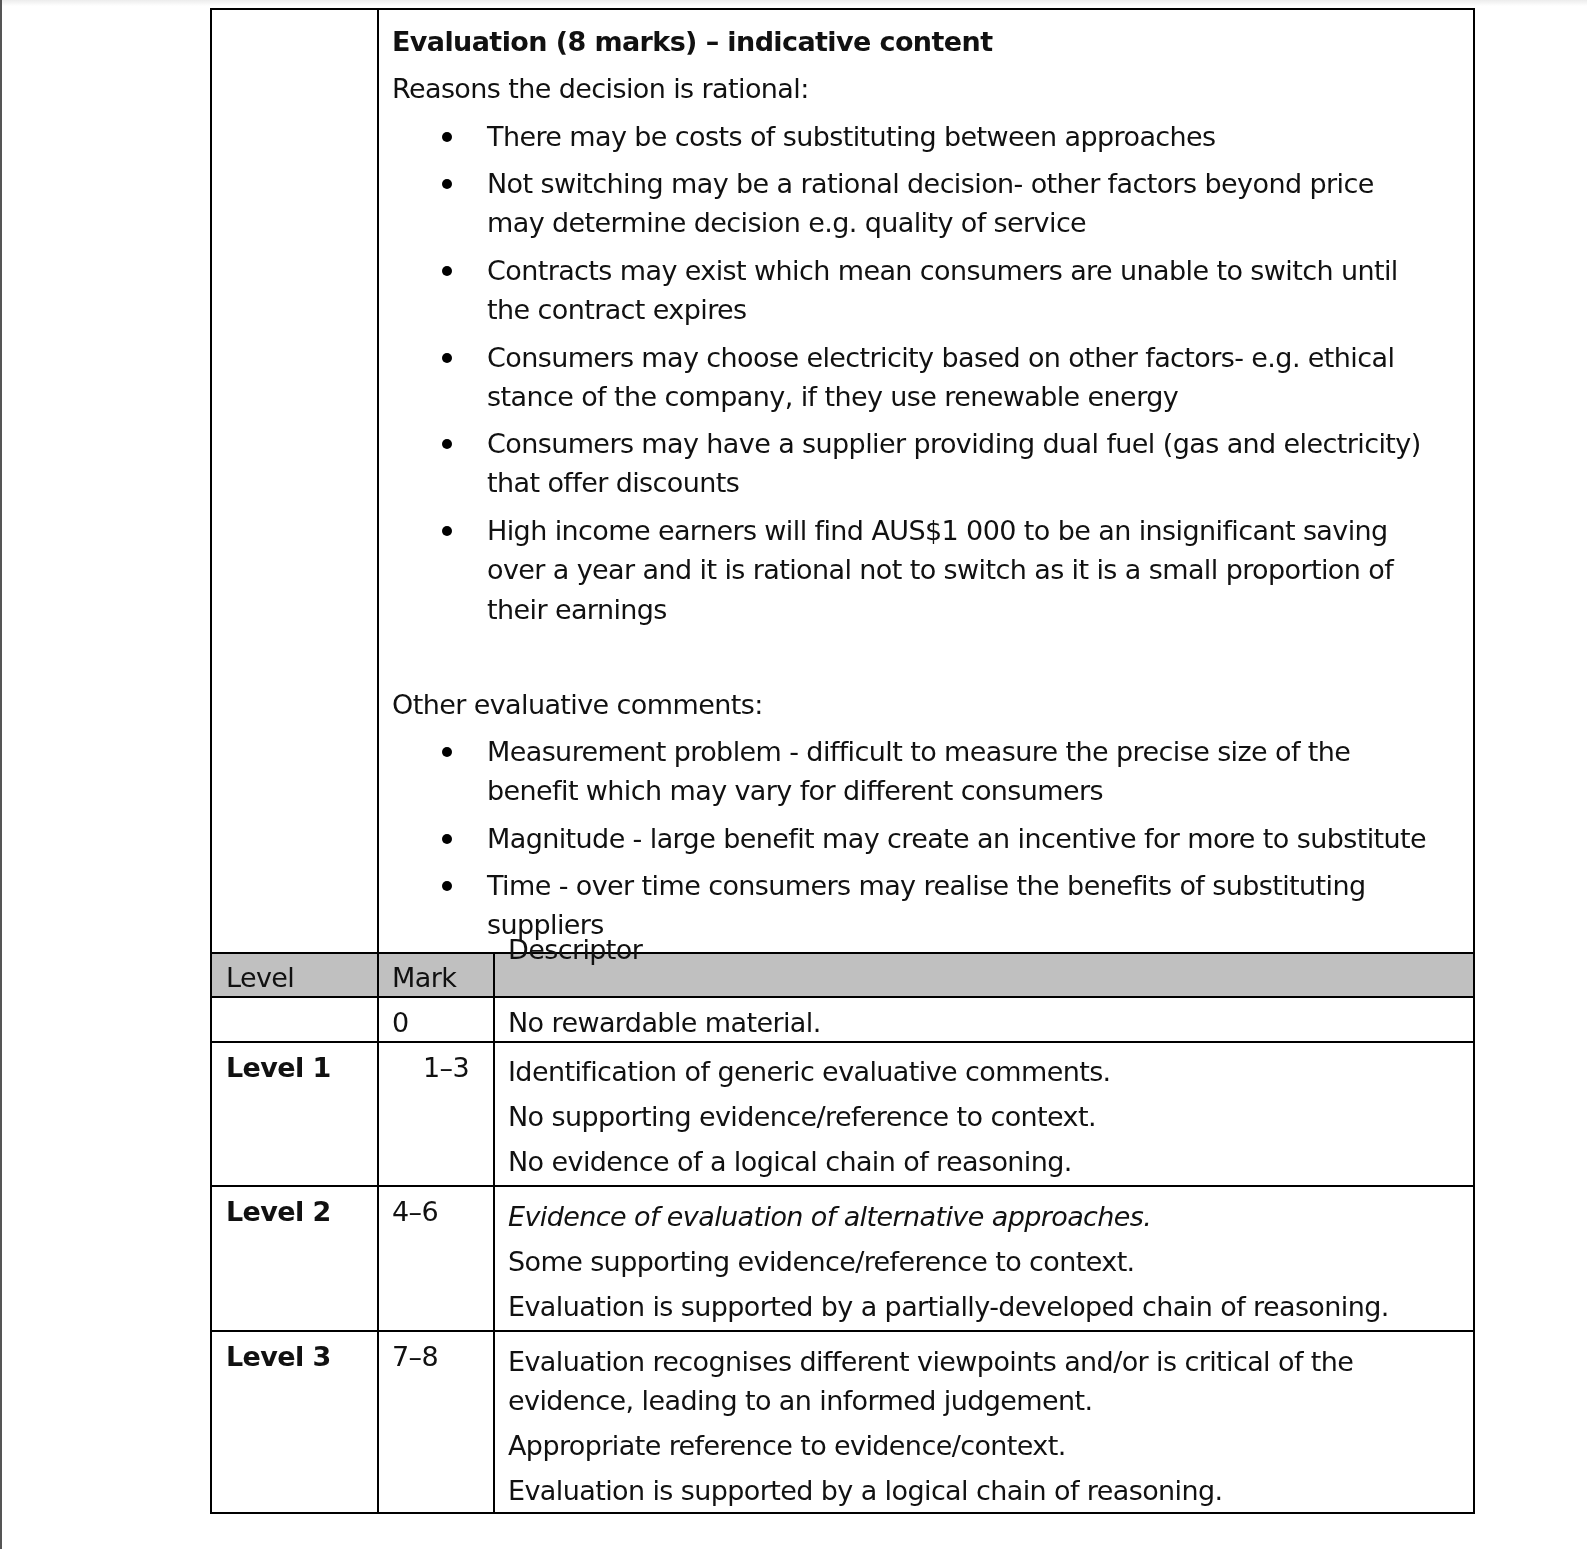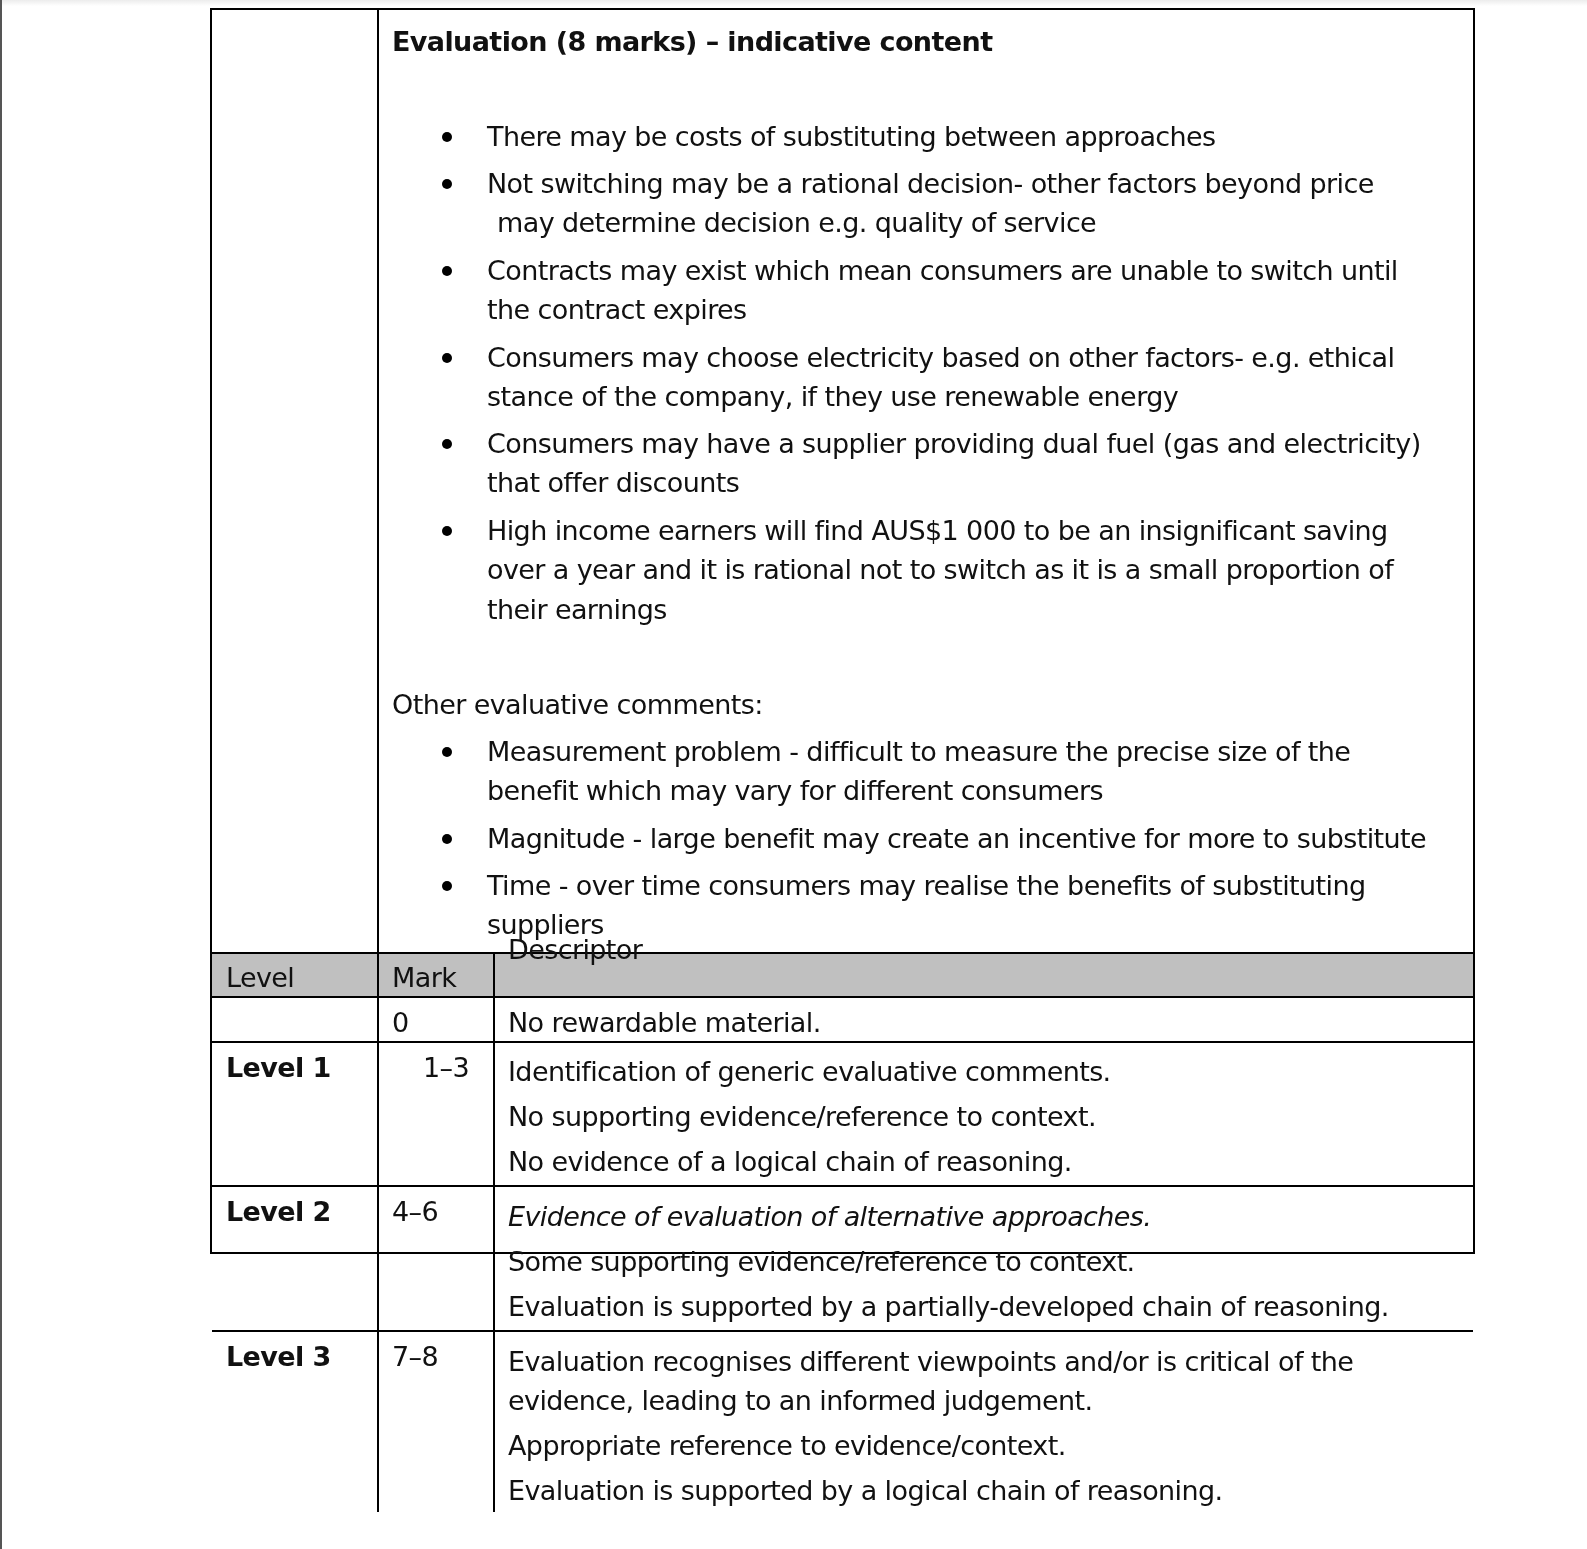--- a/index.html
+++ b/index.html
@@ -4,21 +4,21 @@
 <style>
   html, body { margin: 0; padding: 0; }
   body {
     width: 1587px; height: 1549px; position: relative; overflow: hidden;
     background: #ffffff;
     font-family: "DejaVu Sans", "Liberation Sans", sans-serif;
     color: #111;
   }
   .page-edge-left { position: absolute; left: 0; top: 0; width: 2px; height: 1549px; background: #555; }
   .page-edge-top { position: absolute; left: 2px; top: 0; width: 1585px; height: 6px; background: linear-gradient(#ececec, #fff); }
-  .tbl { position: absolute; left: 210px; top: 8px; width: 1265px; height: 1246px; border: 2px solid #000; box-sizing: border-box; }
+  .tbl { position: absolute; left: 210px; top: 8px; width: 1265px; height: 1506px; border: 2px solid #000; box-sizing: border-box; }
   .cell { position: absolute; box-sizing: border-box; }
   .vline { position: absolute; width: 2px; background: #000; }
   .hline { position: absolute; height: 2px; background: #000; }
   .txt { font-size: 27px; letter-spacing: -0.6px; line-height: 39px; white-space: nowrap; }
   .bold { font-weight: bold; }
   .bullet-row { position: absolute; left: 0; }
   .bullet { position: absolute; left: 0; top: 15px; width: 10px; height: 10px; border-radius: 50%; background: #000; }
   .hdr { position: absolute; left: 0; top: 944px; width: 1261px; height: 44px; background: #c0c0c0; }
 </style>
 </head>
@@ -35,30 +35,31 @@
   <div class="vline" style="left:281px; top:944px; height:558px;"></div>
 
   <div class="hline" style="left:0; top:942px; width:1261px;"></div>
   <div class="hline" style="left:0; top:986px; width:1261px;"></div>
   <div class="hline" style="left:0; top:1031px; width:1261px;"></div>
   <div class="hline" style="left:0; top:1175px; width:1261px;"></div>
   <div class="hline" style="left:0; top:1320px; width:1261px;"></div>
 
   <div class="cell" style="left:180px; top:12px; width:1080px; height:930px;">
     <div class="txt bold" style="position:absolute; left:0; top:0;">Evaluation (8 marks) – indicative content</div>
+    <div class="txt" style="position:absolute; left:0; top:47px;">Reasons the decision is rational:</div>
 
     <div>
       <div class="bullet-row" style="top:95px;">
         <div class="bullet" style="left:50px;"></div>
         <div class="txt" style="position:absolute; left:95px; top:0;">There may be costs of substituting between approaches</div>
       </div>
       <div class="bullet-row" style="top:142px;">
         <div class="bullet" style="left:50px;"></div>
         <div class="txt" style="position:absolute; left:95px; top:0;">Not switching may be a rational decision- other factors beyond price</div>
-        <div class="txt" style="position:absolute; left:105px; top:39px;">may determine decision e.g. quality of service</div>
+        <div class="txt" style="position:absolute; left:95px; top:39px;">may determine decision e.g. quality of service</div>
       </div>
       <div class="bullet-row" style="top:229px;">
         <div class="bullet" style="left:50px;"></div>
         <div class="txt" style="position:absolute; left:95px; top:0;">Contracts may exist which mean consumers are unable to switch until</div>
         <div class="txt" style="position:absolute; left:95px; top:39px;">the contract expires</div>
       </div>
       <div class="bullet-row" style="top:316px;">
         <div class="bullet" style="left:50px;"></div>
         <div class="txt" style="position:absolute; left:95px; top:0;">Consumers may choose electricity based on other factors- e.g. ethical</div>
         <div class="txt" style="position:absolute; left:95px; top:39px;">stance of the company, if they use renewable energy</div>

